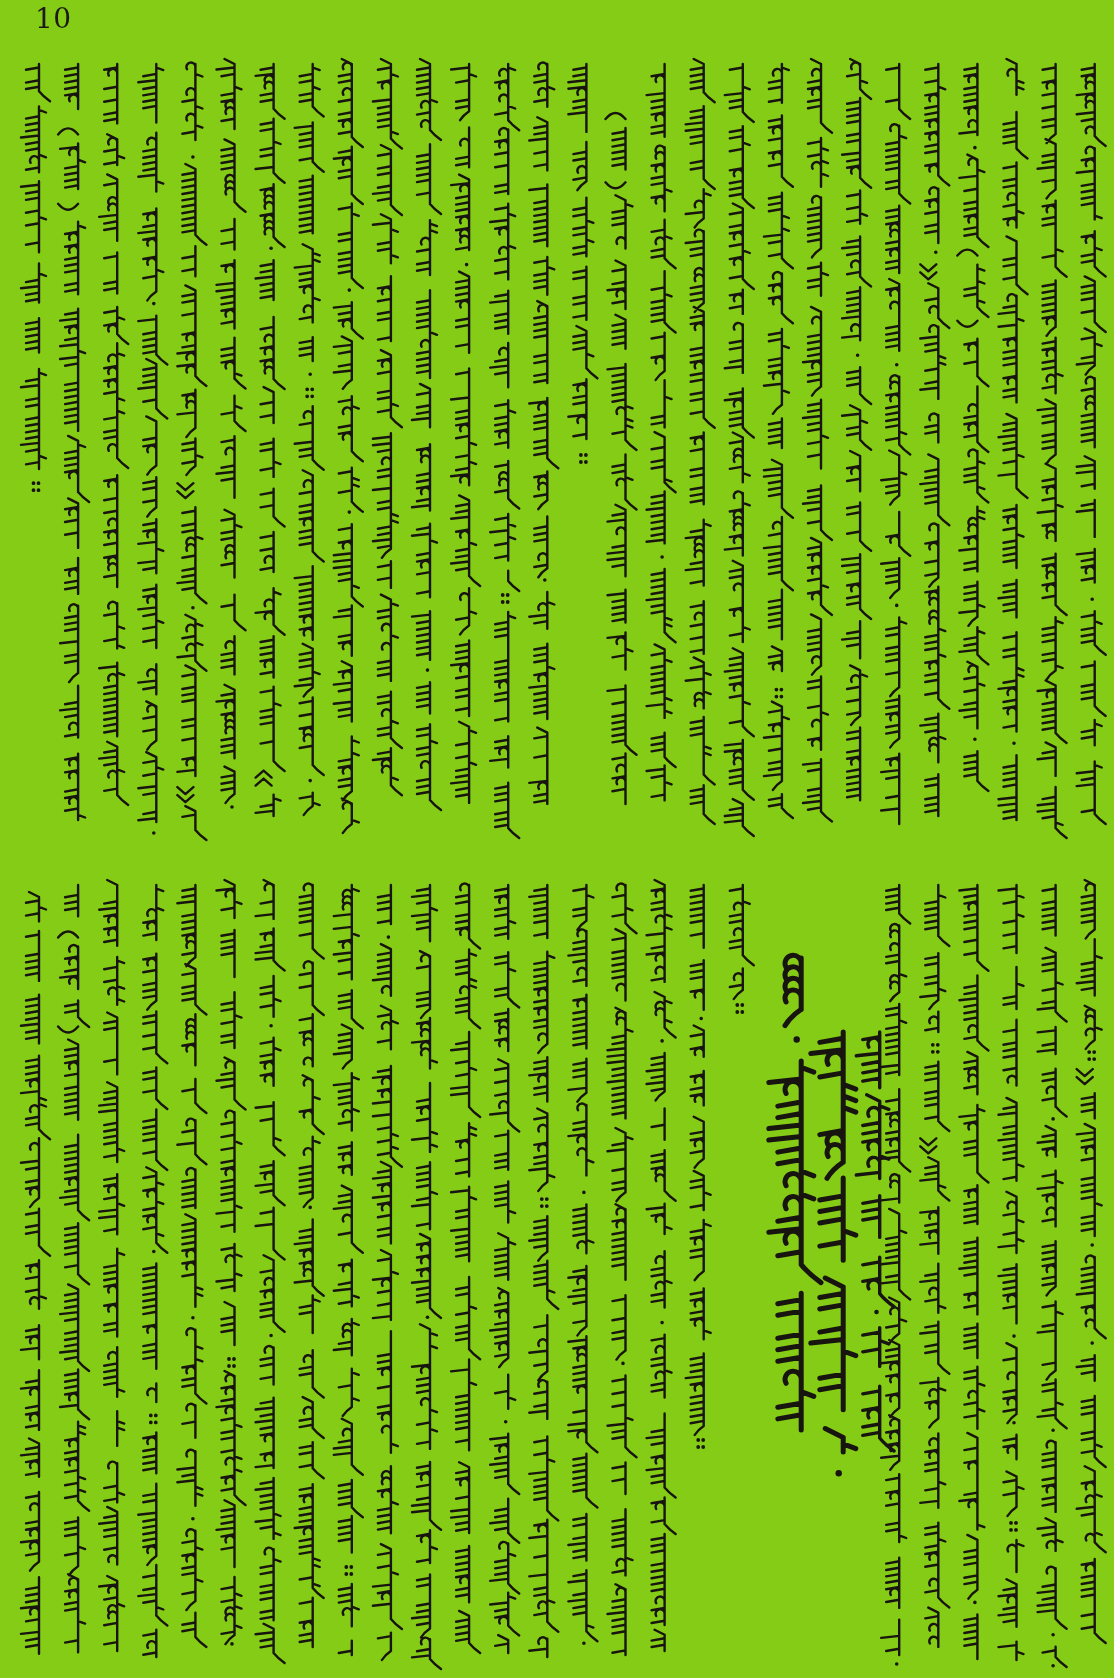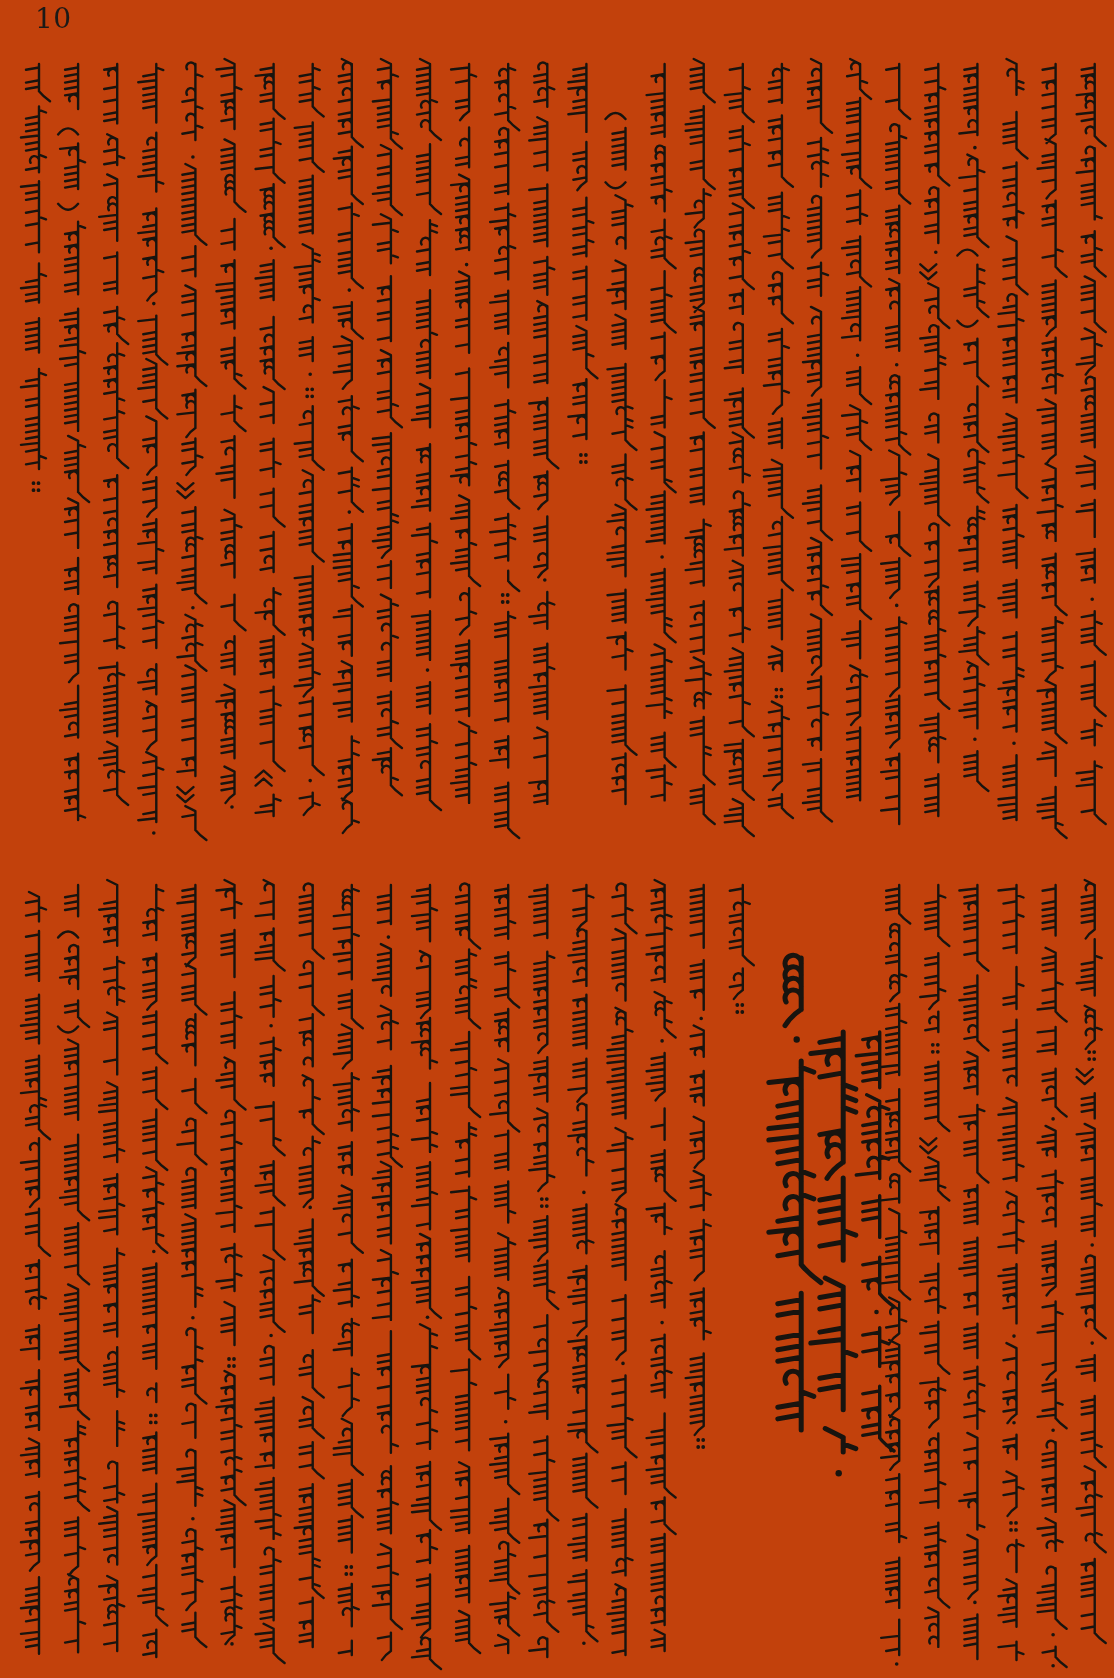--- a/index.html
+++ b/index.html
@@ -4,21 +4,21 @@
 <style>
   html, body {
     margin: 0;
     padding: 0;
     background: #fbfbf9;
   }
   .page {
     position: relative;
     width: 1114px;
     height: 1678px;
-    background: #c2410c;
+    background: #84cc16;
     overflow: hidden;
     font-family: "DejaVu Serif", serif;
   }
   .page-number {
     position: absolute;
     left: 35px;
     top: 4px;
     font-size: 28px;
     color: #1c1a17;
     letter-spacing: 0.5px;

